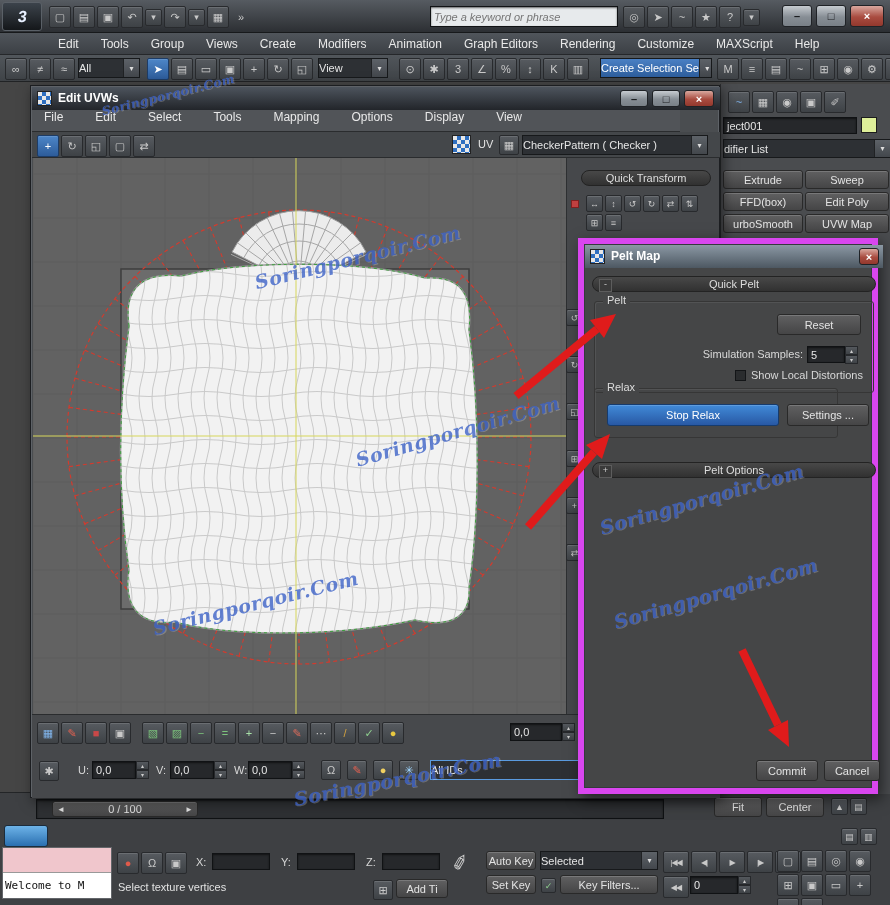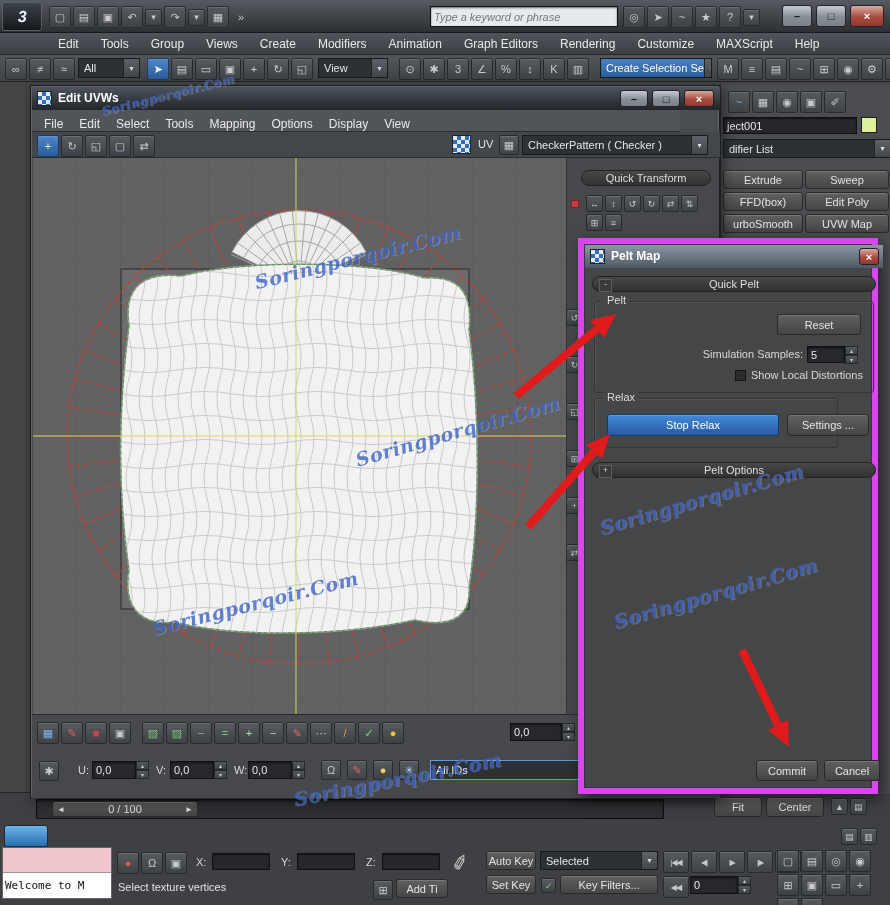--- a/index.html
+++ b/index.html
@@ -10,21 +10,21 @@
   .icon.sm{width:15px;height:15px;font-size:9px}
   .icon.flat{background:none;border:none;box-shadow:none}
   .icon.sep{width:7px;background:none;border:none;box-shadow:none}
   .icon.active{background:linear-gradient(#4d86c8,#2d5c9a);border-color:#1d3c66;color:#fff}
   .icon.pb{width:24px;font-size:8px;letter-spacing:-1px}
   .icon.tick{background:none;border:none;box-shadow:none;color:#e2e2e2;font-size:10px;width:auto;height:auto;margin:0}
   .tb-app{left:0;top:0;width:890px;height:33px;background:linear-gradient(#565b61,#2c2f33);border-bottom:1px solid #17191b}
   .menu-app{left:0;top:33px;width:890px;height:22px;background:linear-gradient(#50555b,#3c4045);display:flex;gap:22px;align-items:center;padding-left:58px;border-bottom:1px solid #25272a}
   .menu-item{color:#e9e9e9;font-size:12px;white-space:nowrap}
   .tool-app{left:0;top:55px;width:890px;height:27px;background:linear-gradient(#51565b,#3f4347);border-bottom:1px solid #212325}
-  .dd{background:#2d3034;border:1px solid #17191b;display:flex;align-items:center;color:#e6e6e6;padding-left:5px;white-space:nowrap;overflow:hidden}
+  .dd{background:#2d3034;border:1px solid #17191b;display:flex;align-items:center;color:#e6e6e6;white-space:nowrap;overflow:hidden}
   .dd .arrow{margin-left:auto;width:15px;align-self:stretch;background:linear-gradient(#5d6268,#43474c);border-left:1px solid #202224;display:flex;align-items:center;justify-content:center;font-size:8px;color:#ddd;flex:0 0 auto}
   .dd.hl{background:linear-gradient(#4a80c4,#2e5e9d);color:#fff}
   .field{background:#26282b;border:1px solid #101214;box-shadow:inset 0 1px 2px rgba(0,0,0,.55);color:#e6e6e6;font-size:11px;padding:0 3px;display:flex;align-items:center;font-family:"Liberation Sans",sans-serif}
   .spin{display:inline-flex;flex-direction:column}
   .spin span{flex:1;display:flex;align-items:center;justify-content:center;font-size:6px;color:#ccc;background:linear-gradient(#55595e,#3e4246);border:1px solid #26282b;width:11px}
   .b3{background:linear-gradient(#606061,#454546);border:1px solid #292929;border-radius:3px;color:#e3e3e3;display:flex;align-items:center;justify-content:center;box-shadow:inset 0 1px 0 rgba(255,255,255,.16);white-space:nowrap}
   .b3.blue{background:linear-gradient(#418ad8,#2858a4);border-color:#163b6d;color:#fff}
   .wbtn{background:linear-gradient(#c6cbd0,#878e95 55%,#798087);border:1px solid #1f2226;border-radius:3px;color:#17191c;font-weight:bold;display:flex;align-items:center;justify-content:center;font-size:11px}
   .wbtn.close{background:linear-gradient(#d9a89f,#a94c40 55%,#93382d);color:#fff}
   .rollout{background:linear-gradient(#484848,#313131);border:1px solid #232323;border-radius:8px;color:#ddd;display:flex;align-items:center;justify-content:center}
@@ -278,21 +278,21 @@
           <span>–</span>
         </div>
       <div class="abs wbtn" style="left:620px;top:3px;width:28px;height:17px">
           <span>□</span>
         </div>
       <div class="abs wbtn close" style="left:652px;top:3px;width:30px;height:17px">
           <span>×</span>
         </div>
     </div>
 
-    <div class="abs" style="left:1px;top:24px;width:648px;height:22px;background:#515458;display:flex;gap:16px;align-items:flex-end;padding-left:12px;border-bottom:1px solid #2a2c2e">
+    <div class="abs" style="left:1px;top:24px;width:648px;height:22px;background:#515458;display:flex;gap:32px;align-items:flex-start;padding-left:12px;border-bottom:1px solid #2a2c2e">
       <span class="menu-item">File</span>
       <span class="menu-item">Edit</span>
       <span class="menu-item">Select</span>
       <span class="menu-item">Tools</span>
       <span class="menu-item">Mapping</span>
       <span class="menu-item">Options</span>
       <span class="menu-item">Display</span>
       <span class="menu-item">View</span>
     </div>
 
@@ -576,21 +576,21 @@
         </div>
       <div class="abs" style="left:8px;top:46px;width:200px;text-align:right;color:#d8d8d8">Simulation Samples:</div>
       <input class="abs field" style="left: 212px; top: 44px; width: 38px; height: 17px;" value="5">
       <span class="spin abs" style="left:250px;top:44px;height:17px">
           <span>▴</span>
           <span>▾</span>
         </span>
       <span class="cb abs" style="left:140px;top:68px"></span>
       <span class="abs" style="left:156px;top:67px;color:#d8d8d8">Show Local Distortions</span>
     </div>
-    <div class="abs gb" style="left:10px;top:154px;width:244px;height:50px">
+    <div class="abs gb" style="left:10px;top:144px;width:244px;height:50px">
       <span class="gbl">Relax</span>
       <div class="abs b3 blue" style="left:12px;top:15px;width:172px;height:22px">
           <span>Stop Relax</span>
         </div>
       <div class="abs b3" style="left:192px;top:15px;width:82px;height:22px">
           <span>Settings ...</span>
         </div>
     </div>
     <div class="abs rollout" style="left:8px;top:218px;width:284px;height:16px">
       <span class="pm">+</span>

